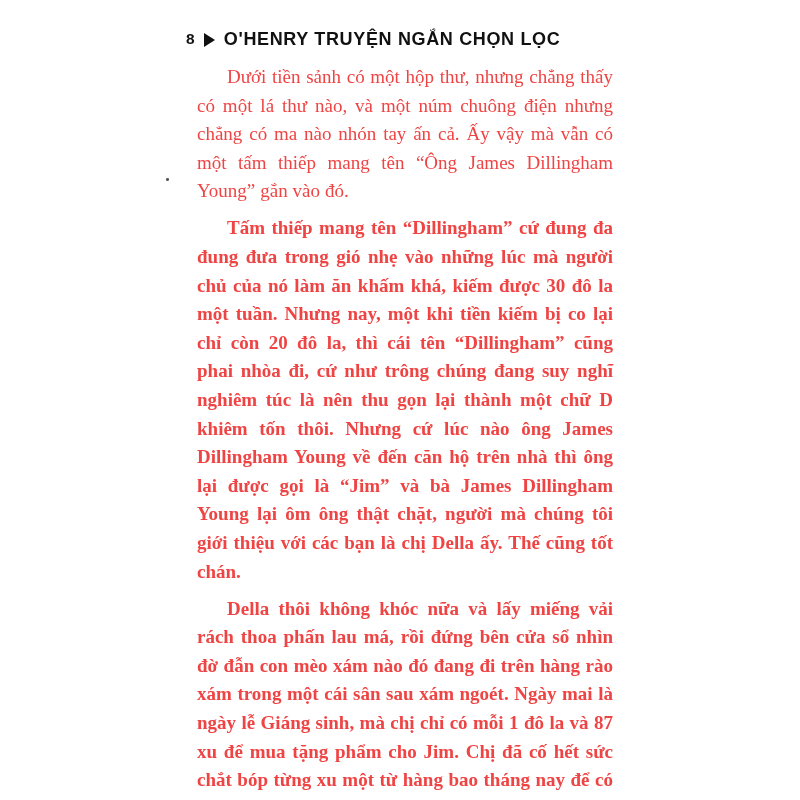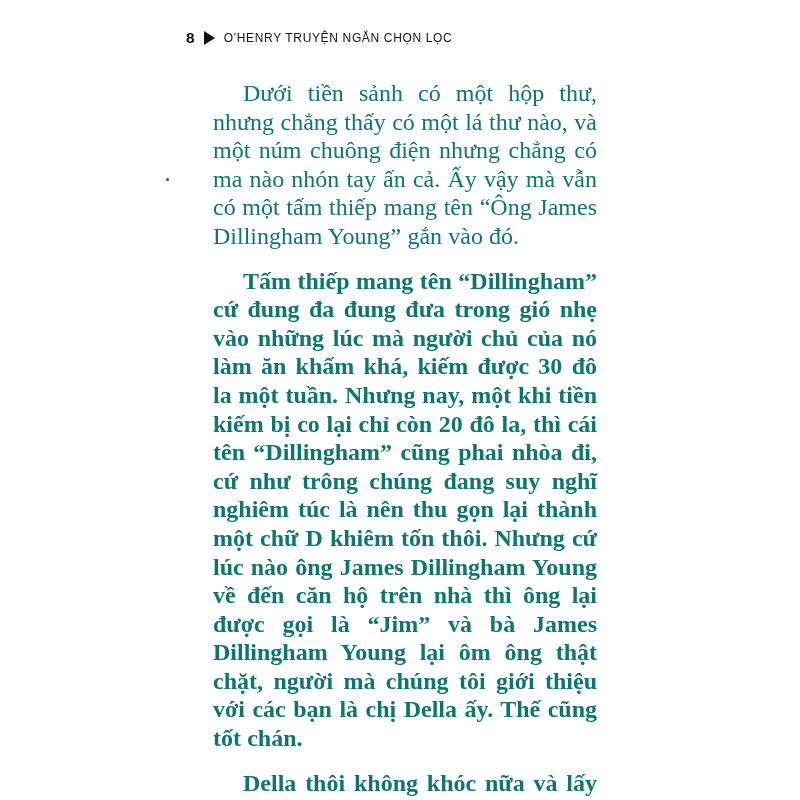--- a/index.html
+++ b/index.html
@@ -47,41 +47,41 @@
     width: 0;
     height: 0;
     border-top: 7px solid transparent;
     border-bottom: 7px solid transparent;
     border-left: 11px solid #111111;
     display: block;
     margin-top: 1px;
   }
   .running-head .book-title {
     font-family: "Liberation Sans", "DejaVu Sans", sans-serif;
-    font-weight: 400;
-    font-size: 12px;
+    font-weight: 700;
+    font-size: 18px;
     letter-spacing: 0.65px;
     color: #111111;
     line-height: 1;
   }
 
   
   .textblock {
     position: absolute;
     left: 197px;
     top: 63px;
     width: 416px;
   }
   .para {
-    margin: 16px;
+    margin: 0;
     text-indent: 30px;
     text-align: justify;
-    font-size: 24px;
+    font-size: 19px;
     line-height: 28.6px;
-    color: #0f766e;
+    color: #ef4444;
     hyphens: none;
     -webkit-hyphens: none;
     word-spacing: 0.2px;
   }
   .para + .para {
     margin-top: 8.5px;
     font-weight: bold;
   }
   
   .para.last {

